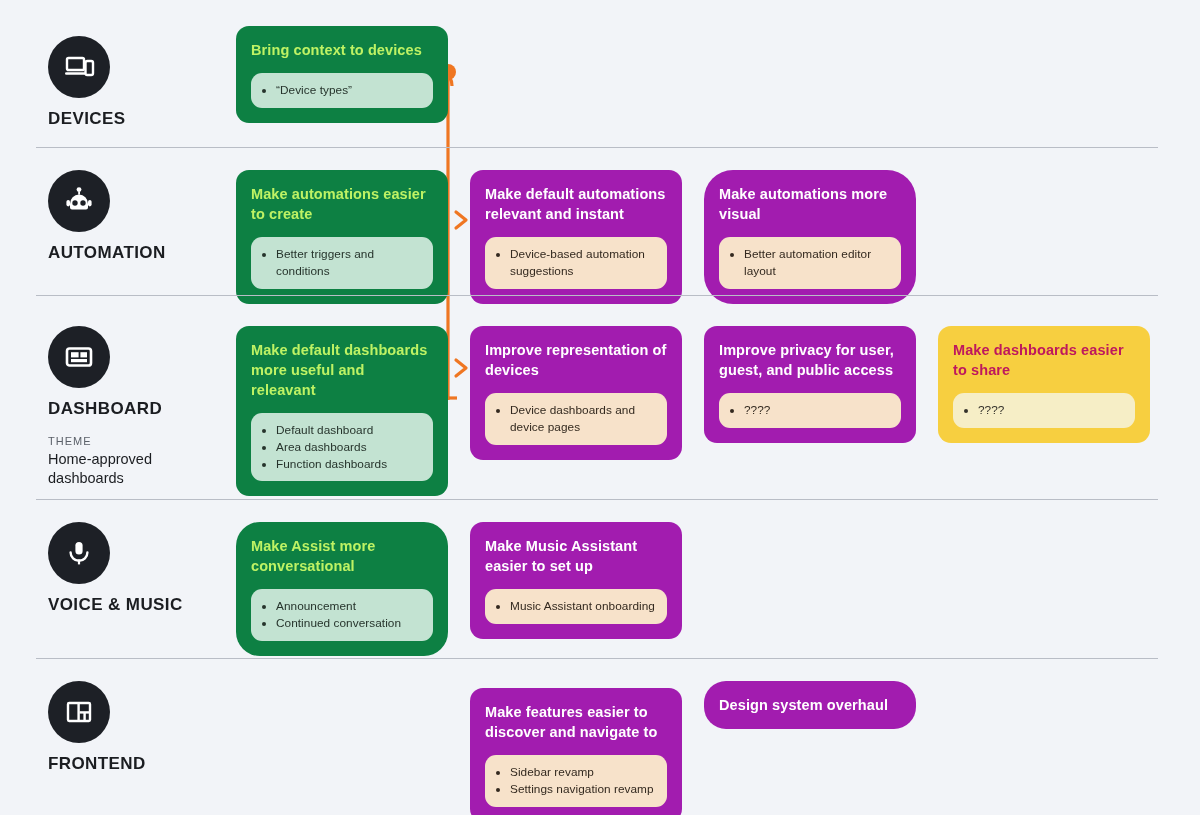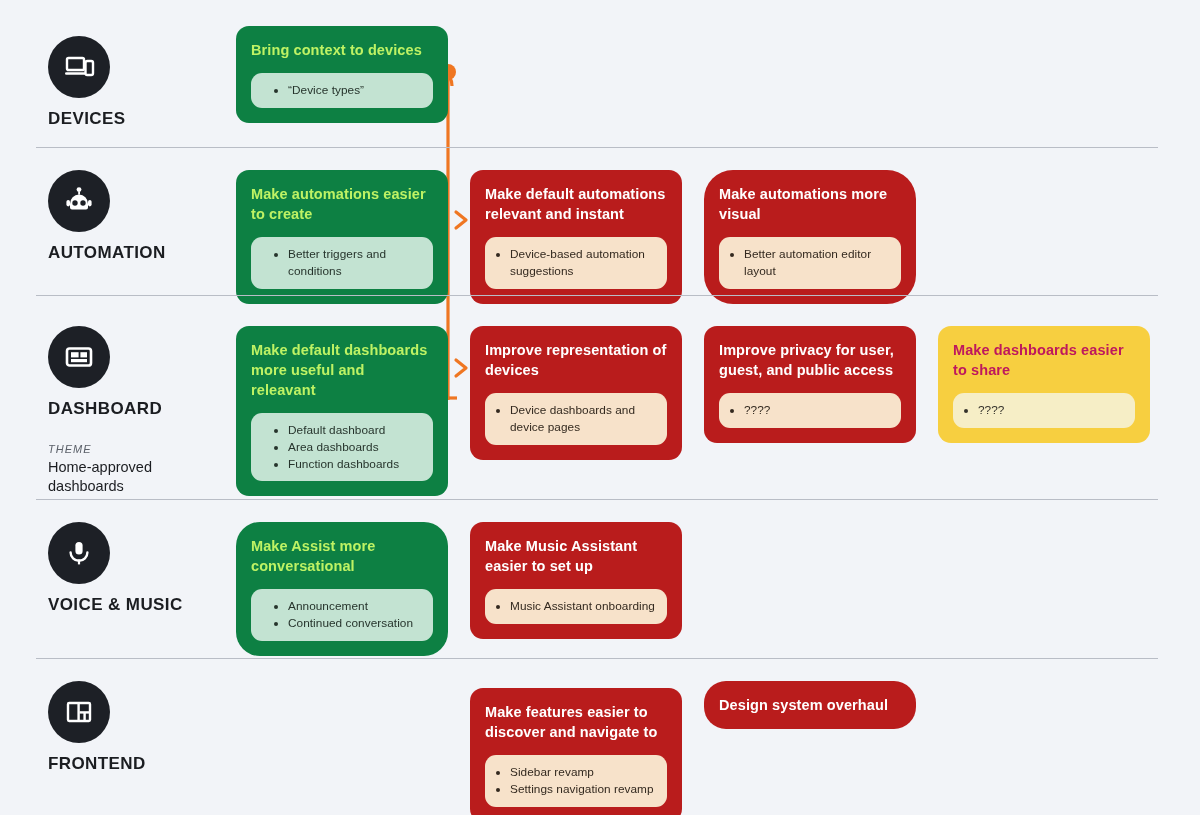--- a/index.html
+++ b/index.html
@@ -55,25 +55,24 @@
   .cat-icon svg { display: block; }
   .cat-name {
     margin-top: 11px;
     font-size: 17px;
     font-weight: bold;
     letter-spacing: 0.4px;
     color: #1b1d21;
     white-space: nowrap;
   }
   .cat-theme-label {
-    margin-top: 24px;
+    margin-top: 16px;
     font-size: 11px;
     letter-spacing: 1px;
     color: #5b6069;
-    font-style: italic;
   }
   .cat-theme-text {
     margin-top: 3px;
     font-size: 14.5px;
     line-height: 1.32;
     color: #1b1d21;
     width: 150px;
   }
 
   
@@ -101,24 +100,24 @@
   .card-pill li {
     font-size: 11.8px;
     line-height: 1.42;
     letter-spacing: 0.05px;
   }
 
   
   .card.green { background: #0d8043; }
   .card.green .card-title { color: #bef264; }
   .card.green .card-pill { background: #c3e3d2; }
-  .card.green .card-pill li { color: #26342c; margin-left: 12px; }
-
-  
-  .card.orange { background: #b91c1c; }
+  .card.green .card-pill li { color: #26342c; }
+
+  
+  .card.orange { background: #a21caf; }
   .card.orange .card-title { color: #ffffff; }
   .card.orange .card-pill { background: #f7e2ca; }
   .card.orange .card-pill li { color: #33291f; }
 
   
   .card.yellow { background: #f7cf40; }
   .card.yellow .card-title { color: #be185d; }
   .card.yellow .card-pill { background: #f6eec6; }
   .card.yellow .card-pill li { color: #34322b; }
 

